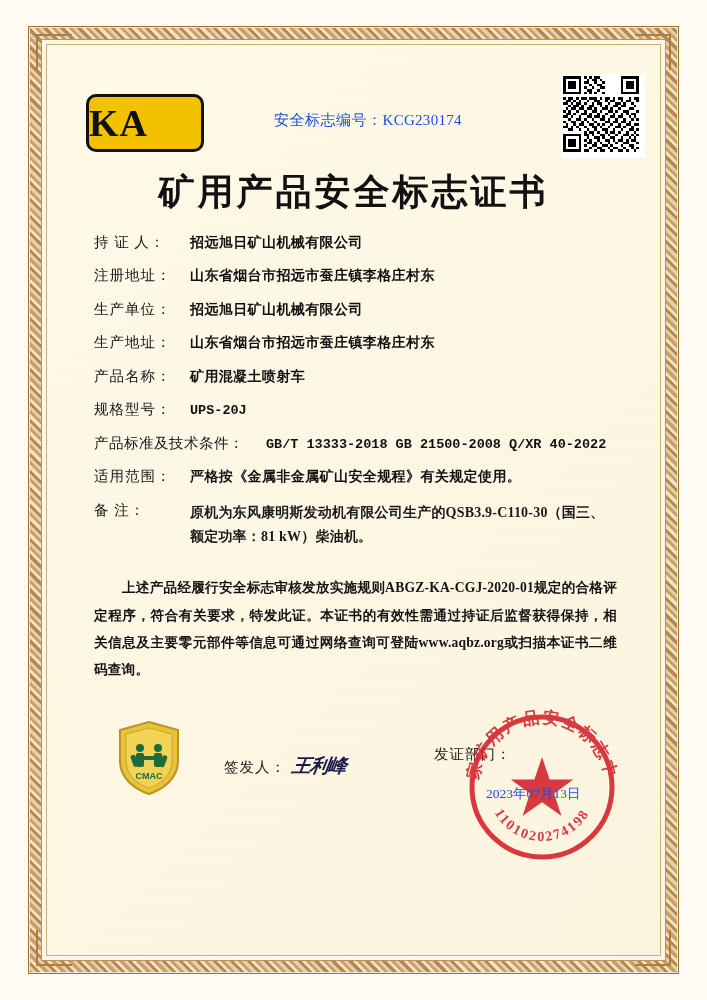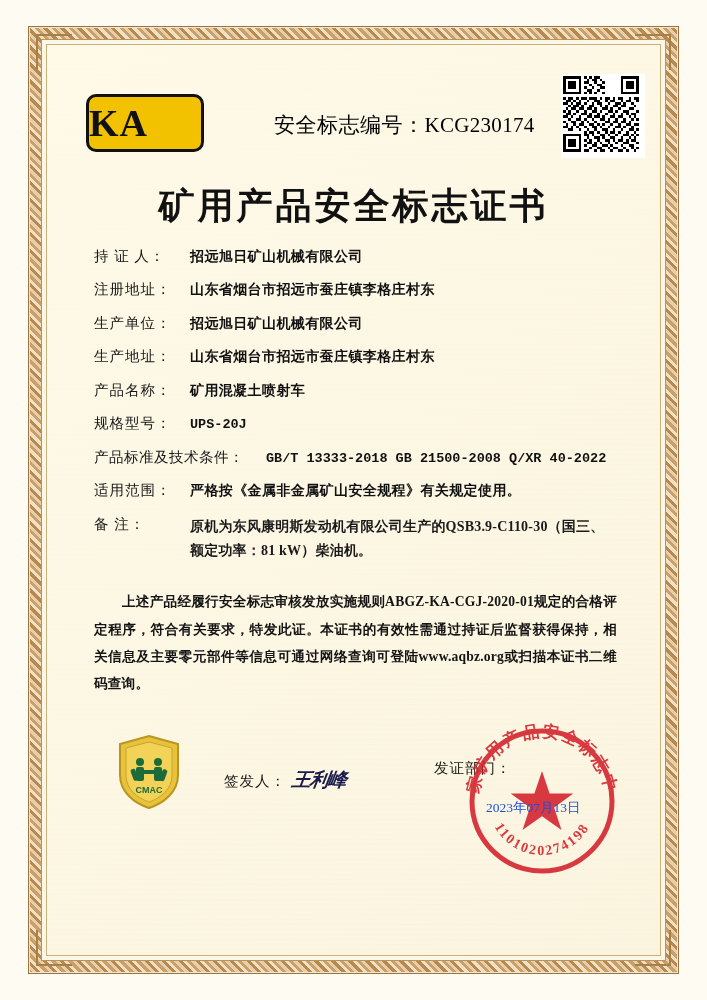--- a/index.html
+++ b/index.html
@@ -103,42 +103,42 @@
     font-weight: bold;
     font-size: 38px;
     letter-spacing: 1px;
     color: #111;
     line-height: 1;
   }
   .cert-no {
     position: absolute;
     left: 218px;
     top: 55px;
-    font-size: 21px;
+    font-size: 15px;
     letter-spacing: 0.5px;
-    color: #000000;
+    color: #1d4ed8;
     font-family: "Liberation Serif", serif;
   }
   .cert-no .val {
     font-family: "Liberation Serif", serif;
     letter-spacing: 0.3px;
   }
   .qr {
     position: absolute;
     right: 6px;
     top: 18px;
     width: 80px;
     height: 80px;
     background: #fff;
     padding: 2px;
   }
 
   
   .title {
-    margin-top: 30px;
+    margin-top: 16px;
     text-align: center;
     font-size: 36px;
     font-weight: bold;
     letter-spacing: 3px;
     color: #111;
     font-family: "Liberation Serif", serif;
   }
 
   
   .fields {

